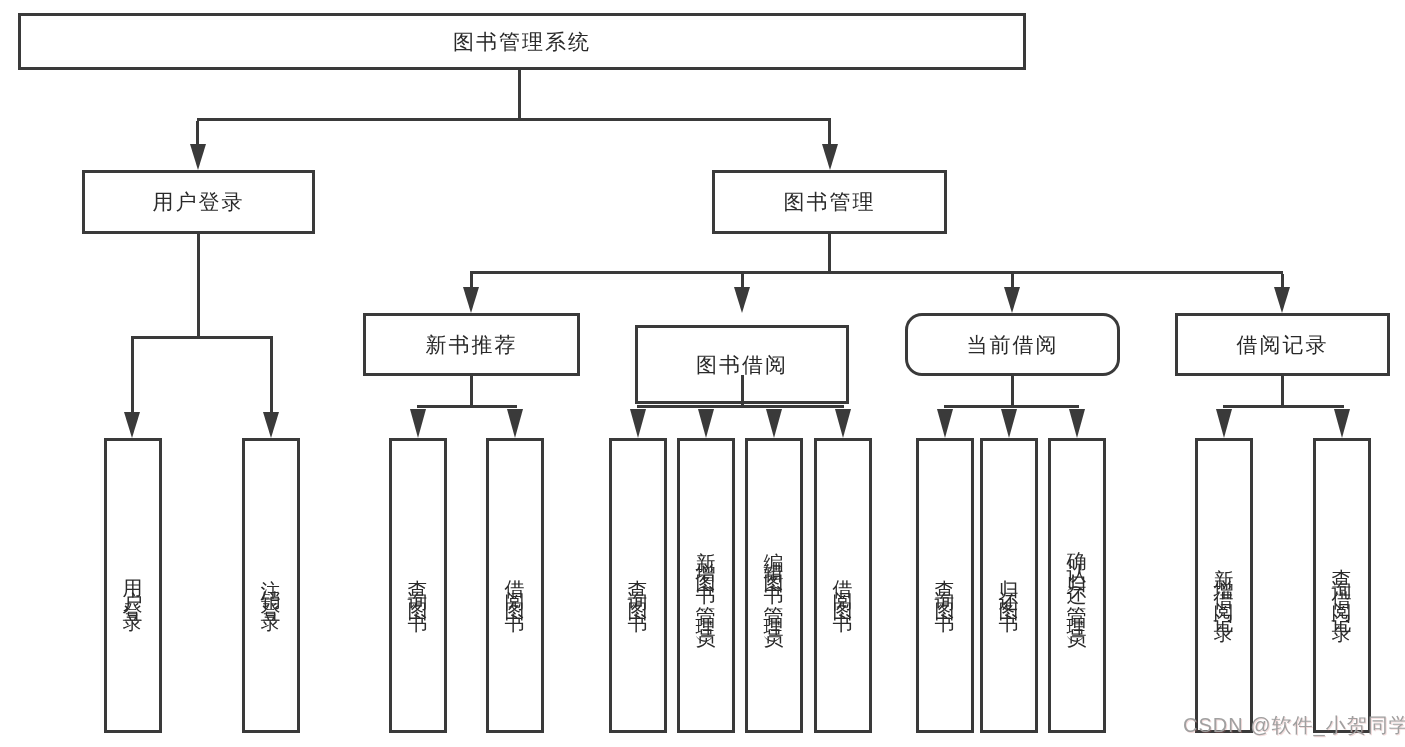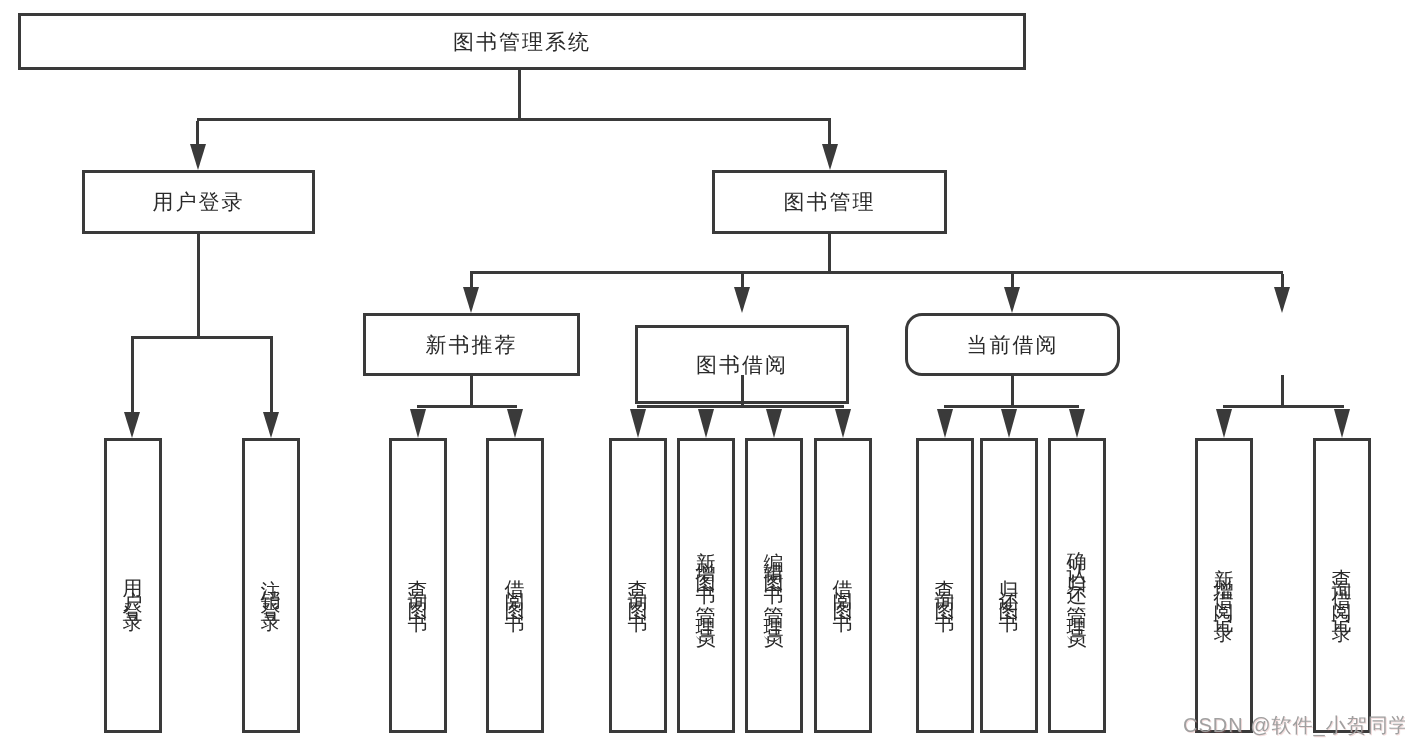--- a/index.html
+++ b/index.html
@@ -92,20 +92,21 @@
   <div class="vline" style="left:1011px; top:274px; height:15px;"></div>
   <div class="vline" style="left:1281px; top:274px; height:15px;"></div>
   <div class="arrow" style="left:463px; top:287px;"></div>
   <div class="arrow" style="left:734px; top:287px;"></div>
   <div class="arrow" style="left:1004px; top:287px;"></div>
   <div class="arrow" style="left:1274px; top:287px;"></div>
 
   <div class="box" style="left:363px; top:313px; width:217px; height:63px;">新书推荐</div>
   <div class="box" style="left:635px; top:325px; width:214px; height:79px;">图书借阅</div>
   <div class="box" style="left:905px; top:313px; width:215px; height:63px;border-radius:17px;">当前借阅</div>
+  <div class="box" style="left:1175px; top:313px; width:215px; height:63px;">借阅记录</div>
 
   <div class="vline" style="left:470px; top:375px; height:30px;"></div>
   <div class="hline" style="left:417px; top:405px; width:100px;"></div>
   <div class="arrow short" style="left:410px; top:409px;"></div>
   <div class="arrow short" style="left:507px; top:409px;"></div>
 
   <div class="vline" style="left:741px; top:375px; height:30px;"></div>
   <div class="hline" style="left:637px; top:405px; width:207px;"></div>
   <div class="arrow short" style="left:630px; top:409px;"></div>
   <div class="arrow short" style="left:698px; top:409px;"></div>

